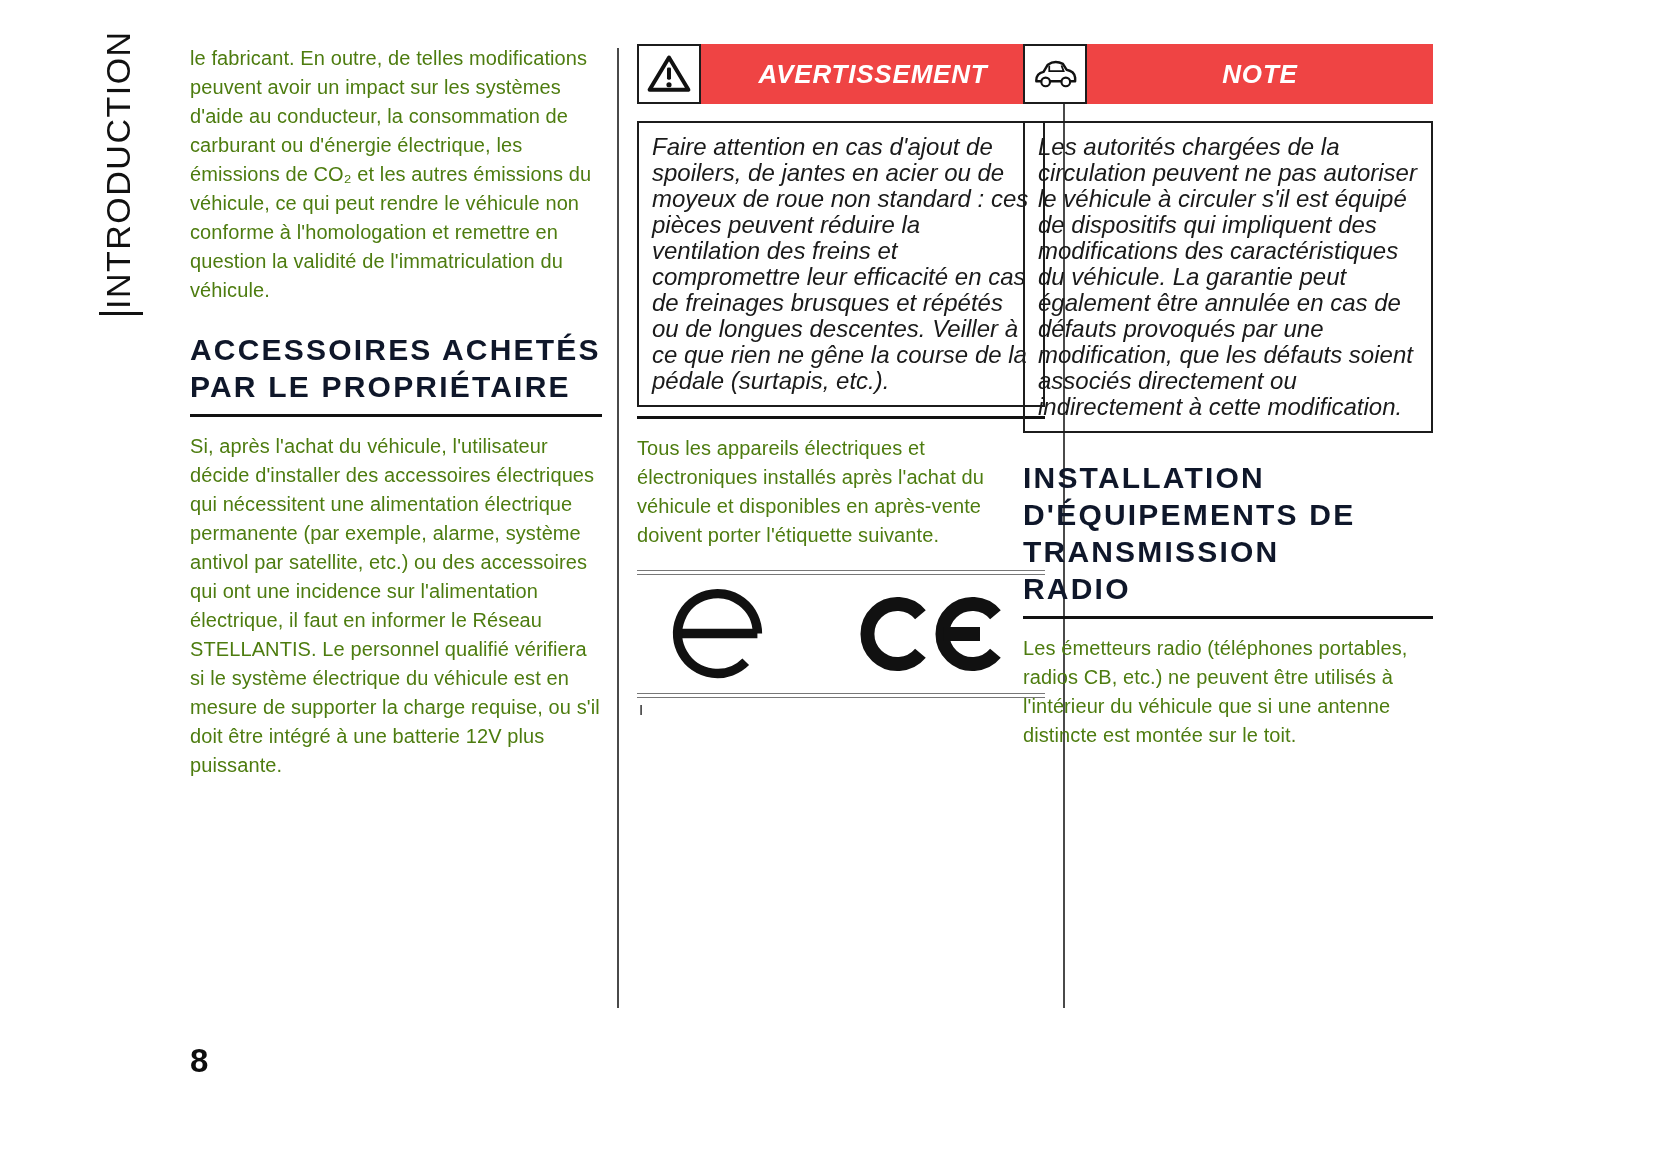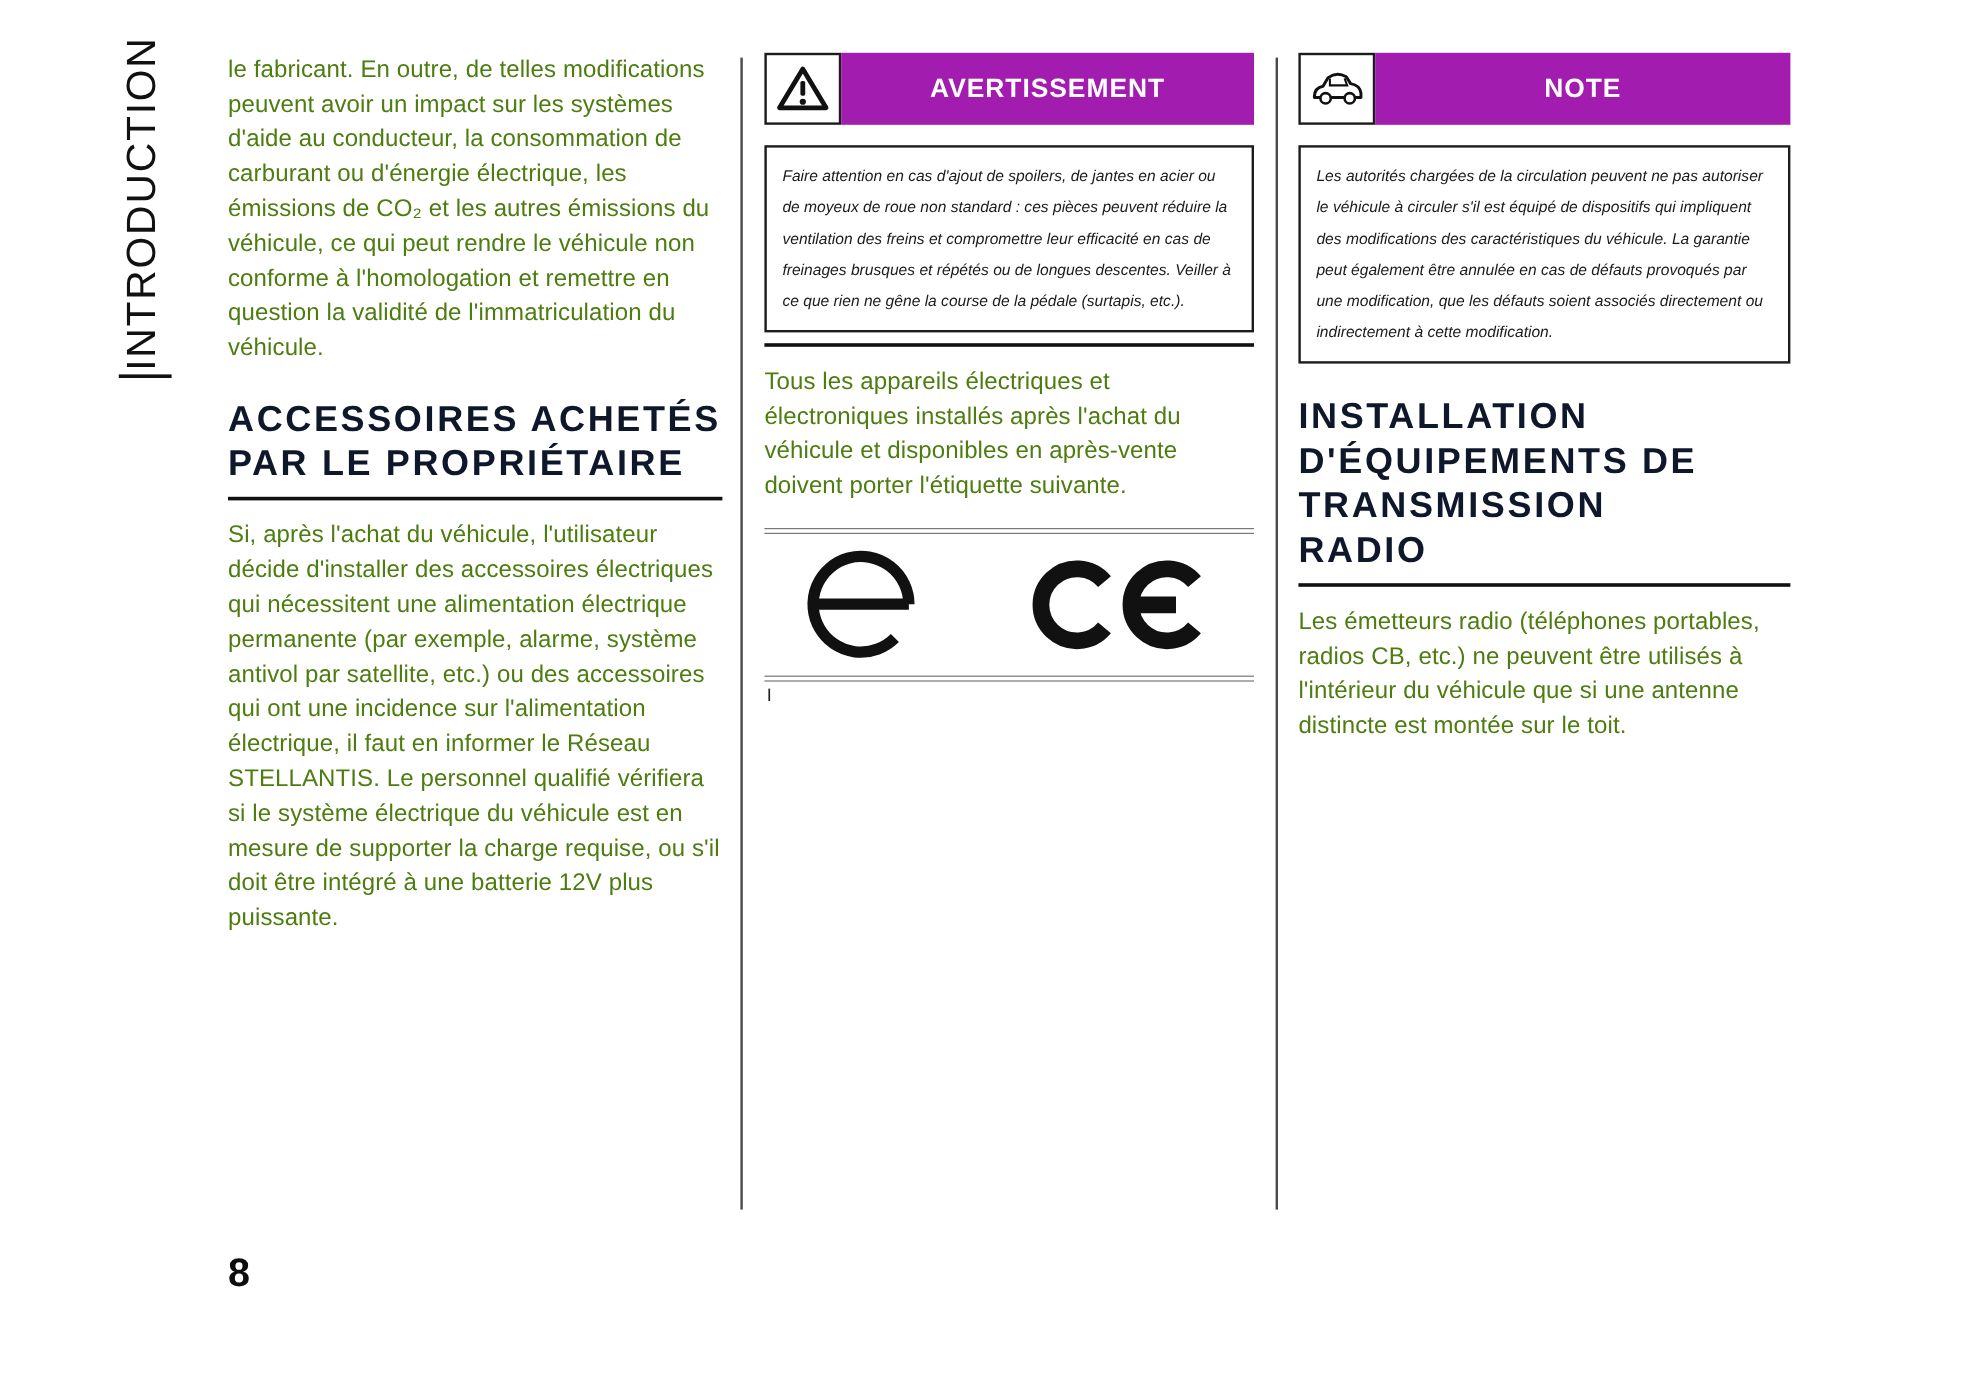--- a/index.html
+++ b/index.html
@@ -22,21 +22,21 @@
   }
   .chapter-tab-underline {
     position:absolute; left:99px; top:312px;
     width:44px; height:3px; background:#111;
   }
 
   
   .col { position:absolute; top:44px; }
   .col1 { left:190px; width:412px; }
   .col2 { left:637px; width:408px; }
-  .col3 { left:1082px; width:410px; }
+  .col3 { left:1023px; width:410px; }
   .vdivider { position:absolute; top:48px; height:960px; width:2px; background:#4a4a4a; }
   .vdivider.d1 { left:617px; }
   .vdivider.d2 { left:1063px; }
 
   p.body {
     font-size:20px; line-height:29px; letter-spacing:0.1px; color:#4d7c0f;
   }
 
   h2.heading {
     font-size:30px; font-weight:bold; line-height:37px;
@@ -46,27 +46,27 @@
   .h-col3 { max-width:352px; }
   .heading-rule { width:100%; height:2.5px; background:#111; margin-top:9px; margin-bottom:15px; }
 
   
   .alert-header { display:flex; height:60px; width:100%; }
   .icon-box {
     width:64px; height:60px; background:#ffffff; border:2px solid #1c1c1c;
     display:flex; align-items:center; justify-content:center; flex:0 0 auto;
   }
   .alert-bar {
-    flex:1; background:#a21caf; color:#ffffff;
-    font-size:22px; font-weight:bold; letter-spacing:0.8px;
+    flex:1; background:#ef4444; color:#ffffff;
+    font-size:26px; font-weight:bold; font-style:italic; letter-spacing:0.8px;
     display:flex; align-items:center; justify-content:center;
   }
   .alert-body {
     border:2px solid #1c1c1c; margin-top:17px; padding:11px 13px;
-    font-style:italic; font-size:13px; line-height:26px; color:#1a1a1a;
+    font-style:italic; font-size:24px; line-height:26px; color:#1a1a1a;
   }
 
   
   .figure { margin-top:20px; }
   .double-rule { height:5px; border-top:1.5px solid #777; border-bottom:1.5px solid #777; }
   .figure-content {
     height:118px; display:flex; align-items:center; justify-content:space-between;
     padding:0 35px 0 28px;
   }
   .figure-caption { font-size:15px; color:#222; margin-top:3px; padding-left:2px; }

